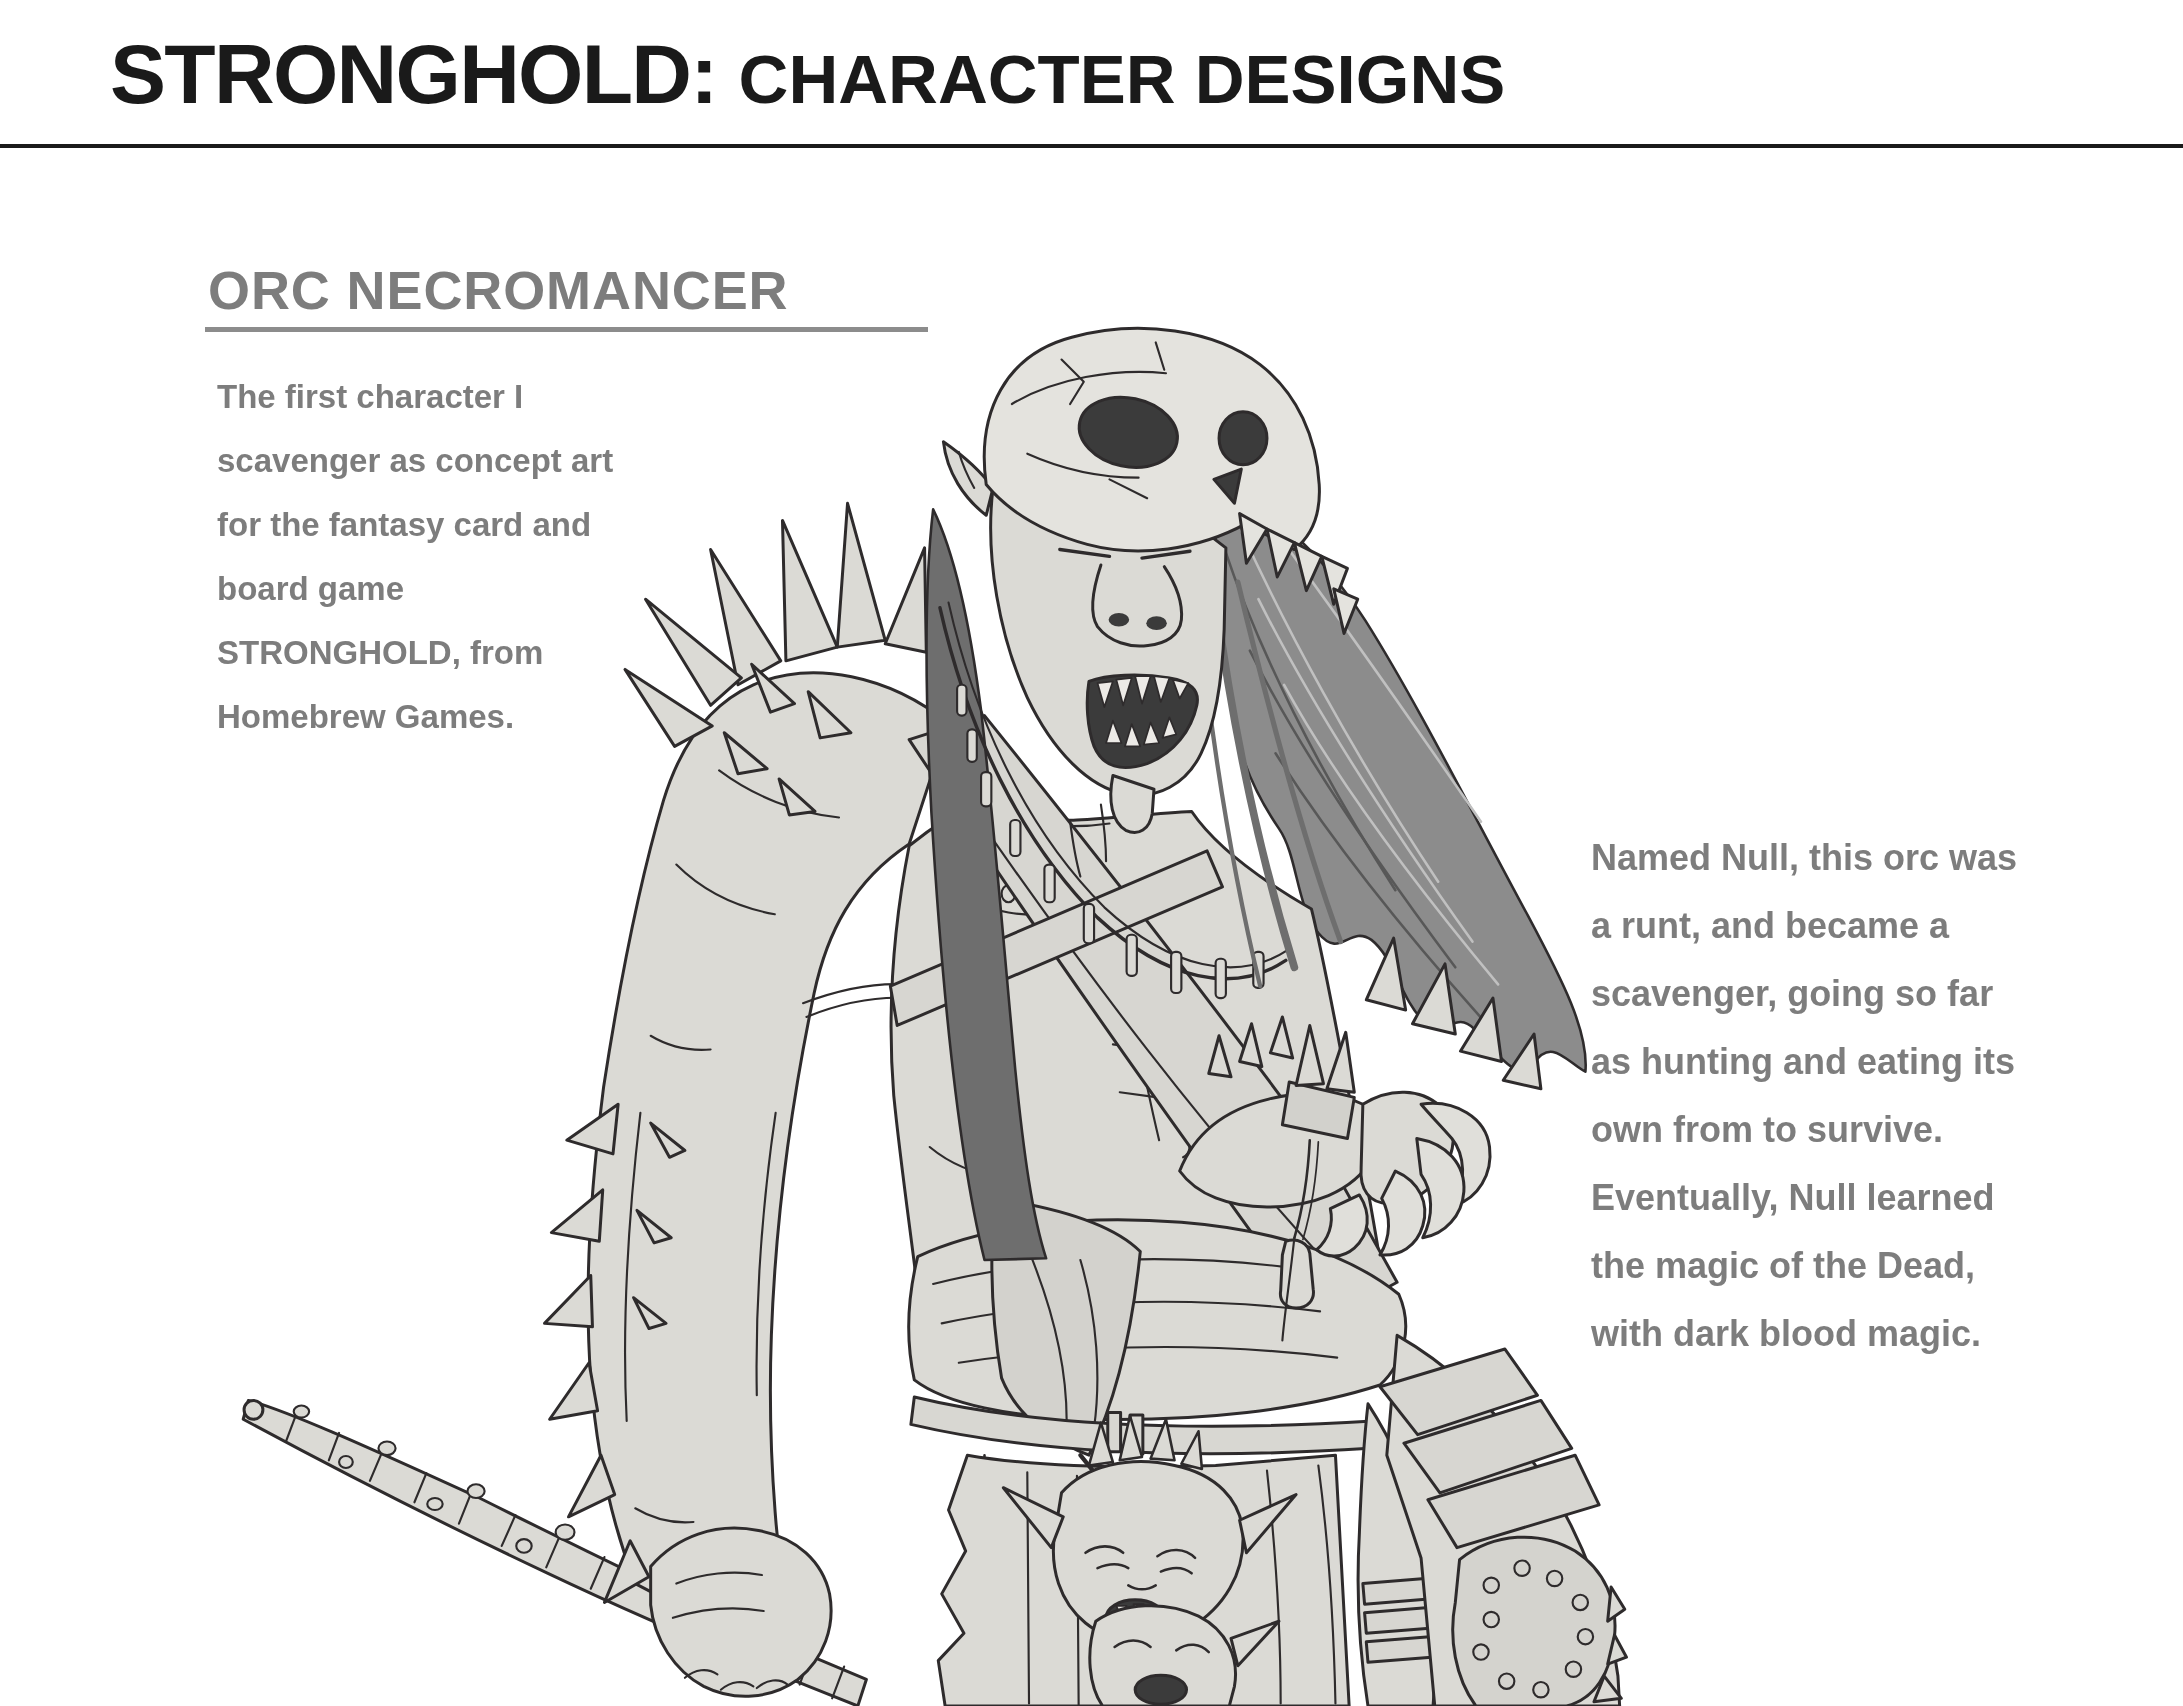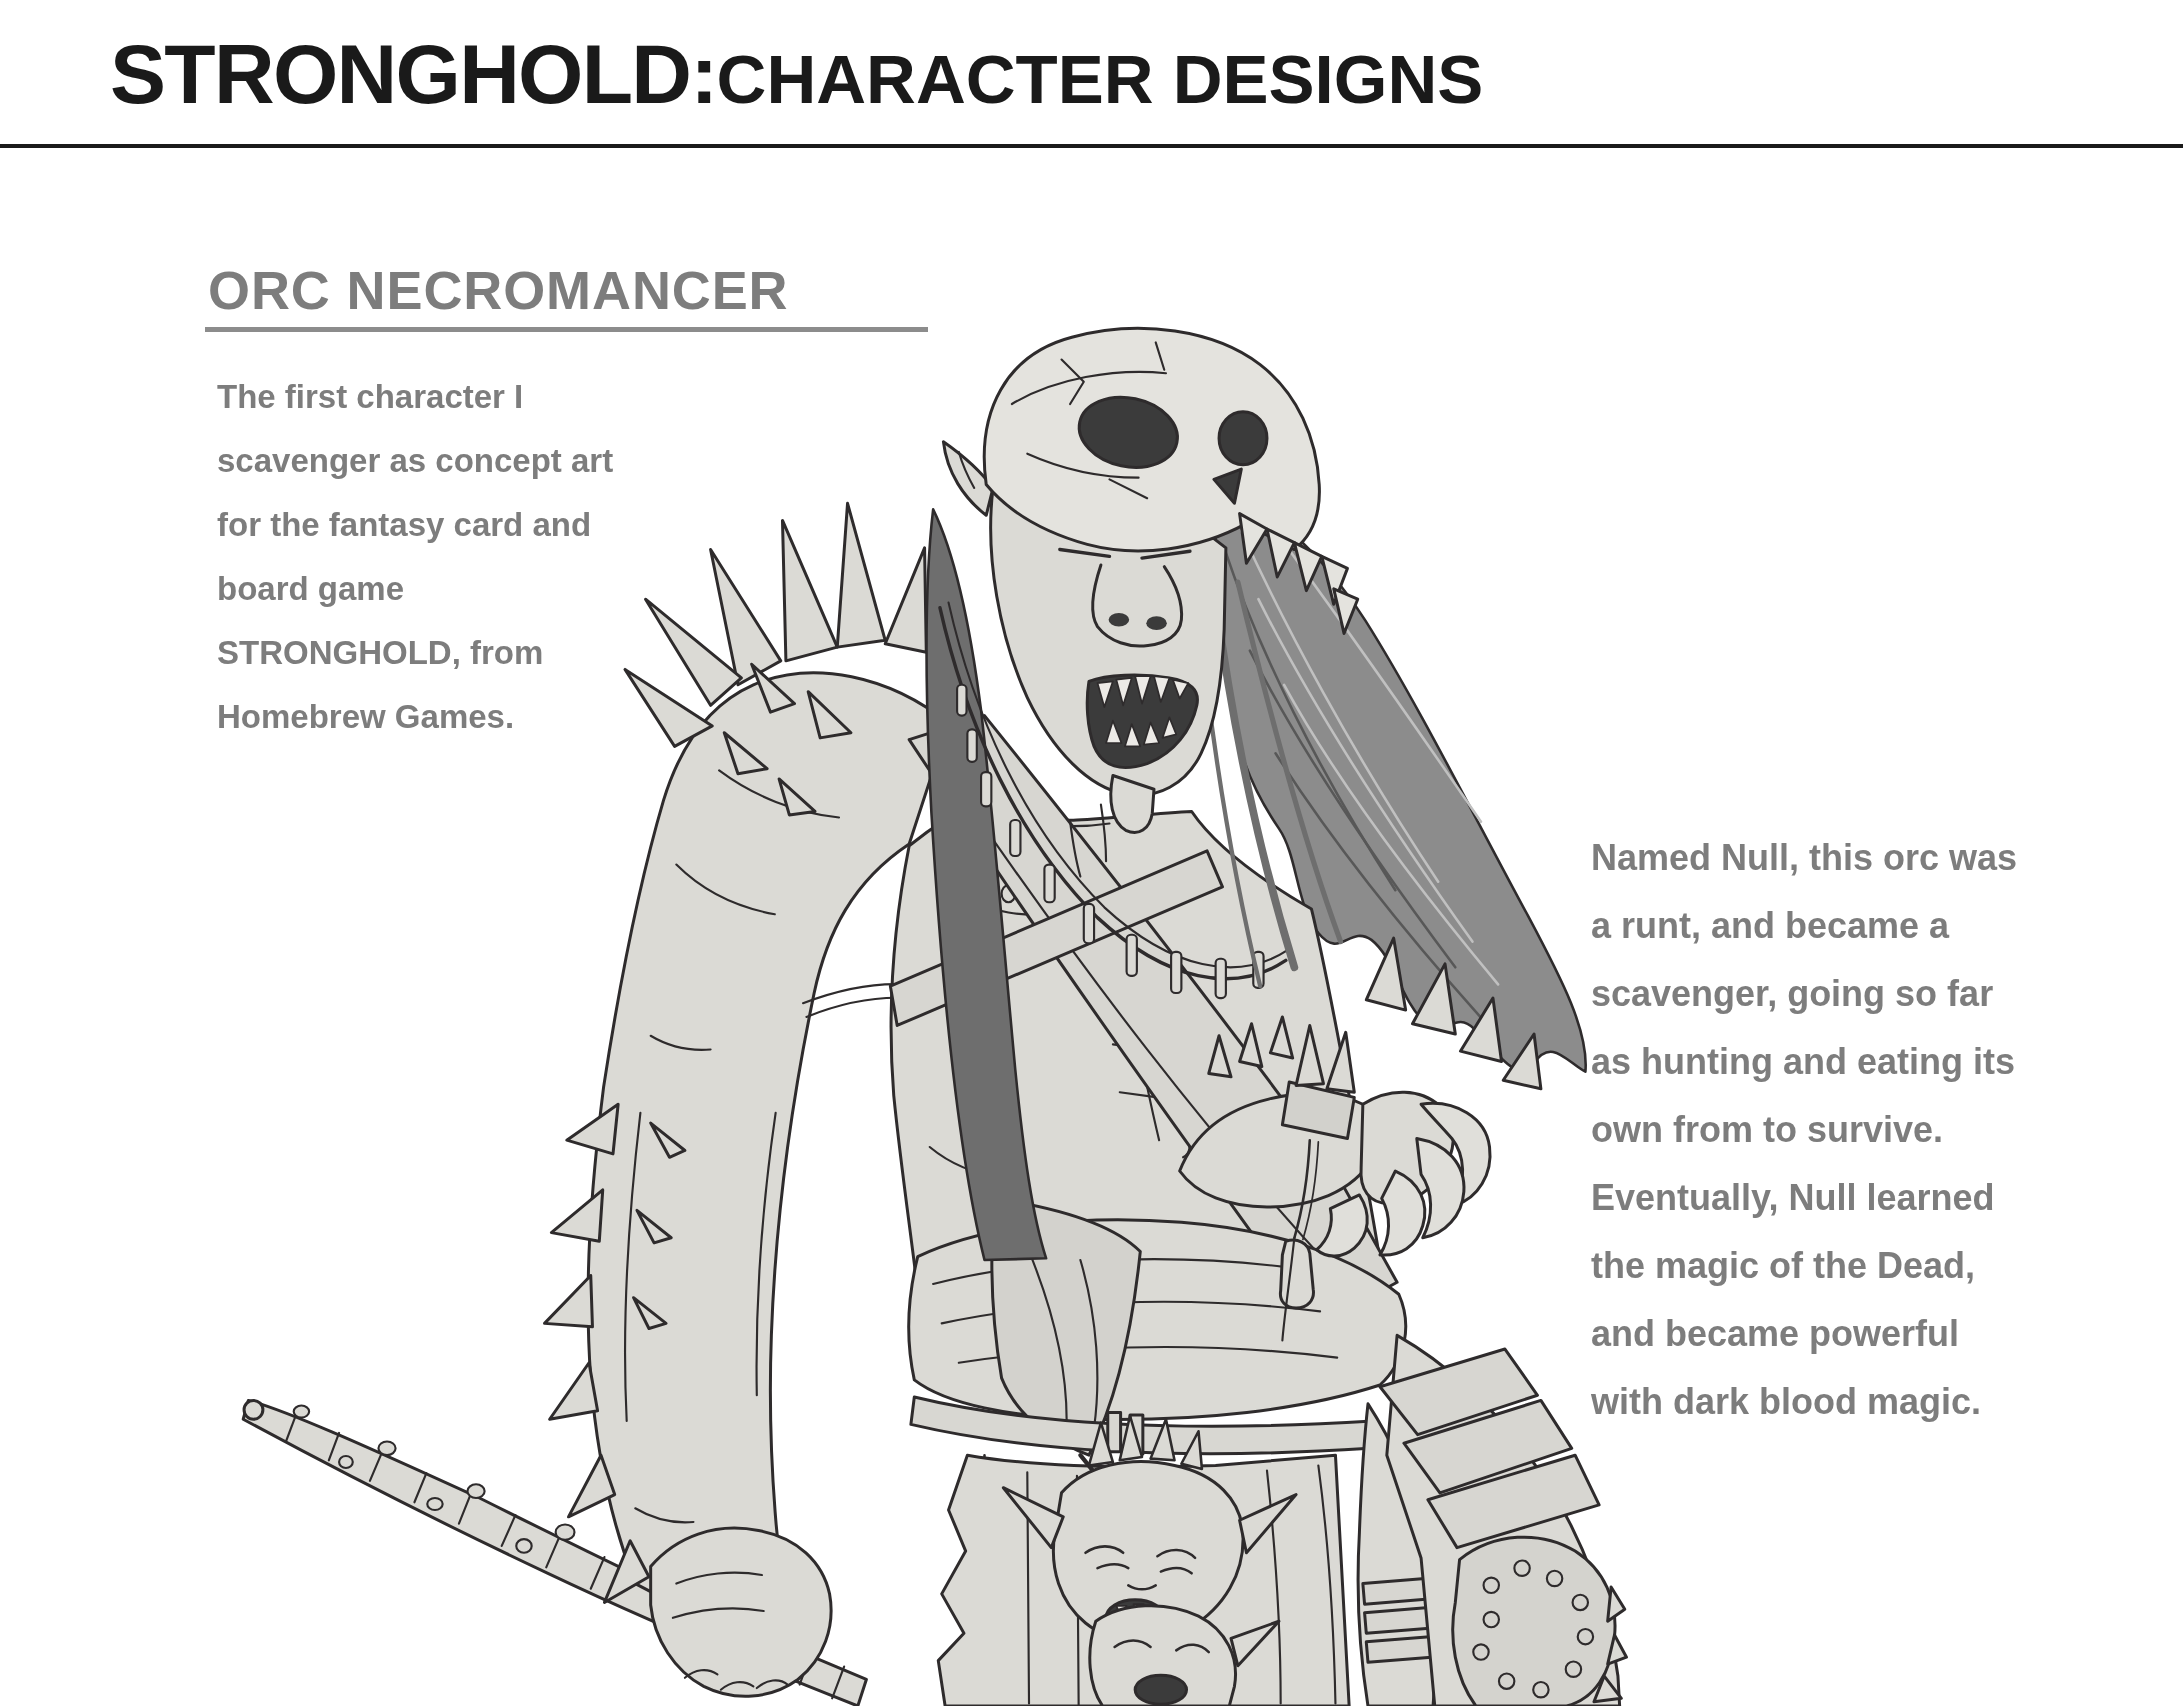--- a/index.html
+++ b/index.html
@@ -5,21 +5,21 @@
   html,body{margin:0;padding:0;background:#ffffff;}
   .page{
     position:relative;
     width:2183px;height:1706px;
     background:#ffffff;
     overflow:hidden;
     font-family:"Liberation Sans", sans-serif;
   }
   .title-row{
     position:absolute;left:110px;top:26px;
-    display:flex;align-items:baseline;white-space:nowrap;
+    display:flex;align-items:baseline;gap:22px;white-space:nowrap;
   }
   .title-main{
     font-size:84px;font-weight:700;color:#1a1a1a;letter-spacing:-1.7px;
   }
   .title-sub{
     font-size:69px;font-weight:700;color:#1a1a1a;letter-spacing:0;
   }
   .header-rule{
     position:absolute;left:0;right:0;top:144px;height:4.3px;background:#1a1a1a;
   }
@@ -66,21 +66,20 @@
   </div>
 
   <div class="bio-para">
     <div>Named Null, this orc was</div>
     <div>a runt, and became a</div>
     <div>scavenger, going so far</div>
     <div>as hunting and eating its</div>
     <div>own from to survive.</div>
     <div>Eventually, Null learned</div>
     <div>the magic of the Dead,</div>
-    <div>and became powerful</div>
     <div>with dark blood magic.</div>
   </div>
 
   <svg class="artwork" viewBox="0 0 2550 1993" xmlns="http://www.w3.org/2000/svg">
     <title>Black-and-white concept line art of Null, an orc necromancer: an orc wearing a cracked skull as a headdress, long dark flowing hair, bone spikes growing from the left shoulder and arm, crossed chest sashes, a necklace of severed finger bones, a spiked bracelet and clawed right hand, a staff made of stacked vertebrae gripped in the left hand, a rolled waist sash and belt with two shrunken goblin heads hanging upside-down, and an armored right leg with a spiked, studded plate.</title>
     <g stroke="#2e2b2c" stroke-width="3.5" stroke-linejoin="round" stroke-linecap="round" fill="none">
 
       <g>
         <path fill="#dbdad5" d="M290,1636 C330,1646 420,1686 560,1750 C700,1820 800,1868 900,1915 L1012,1962 L1002,1993
           C880,1945 760,1895 640,1838 C500,1772 380,1710 284,1658 Z"></path>

